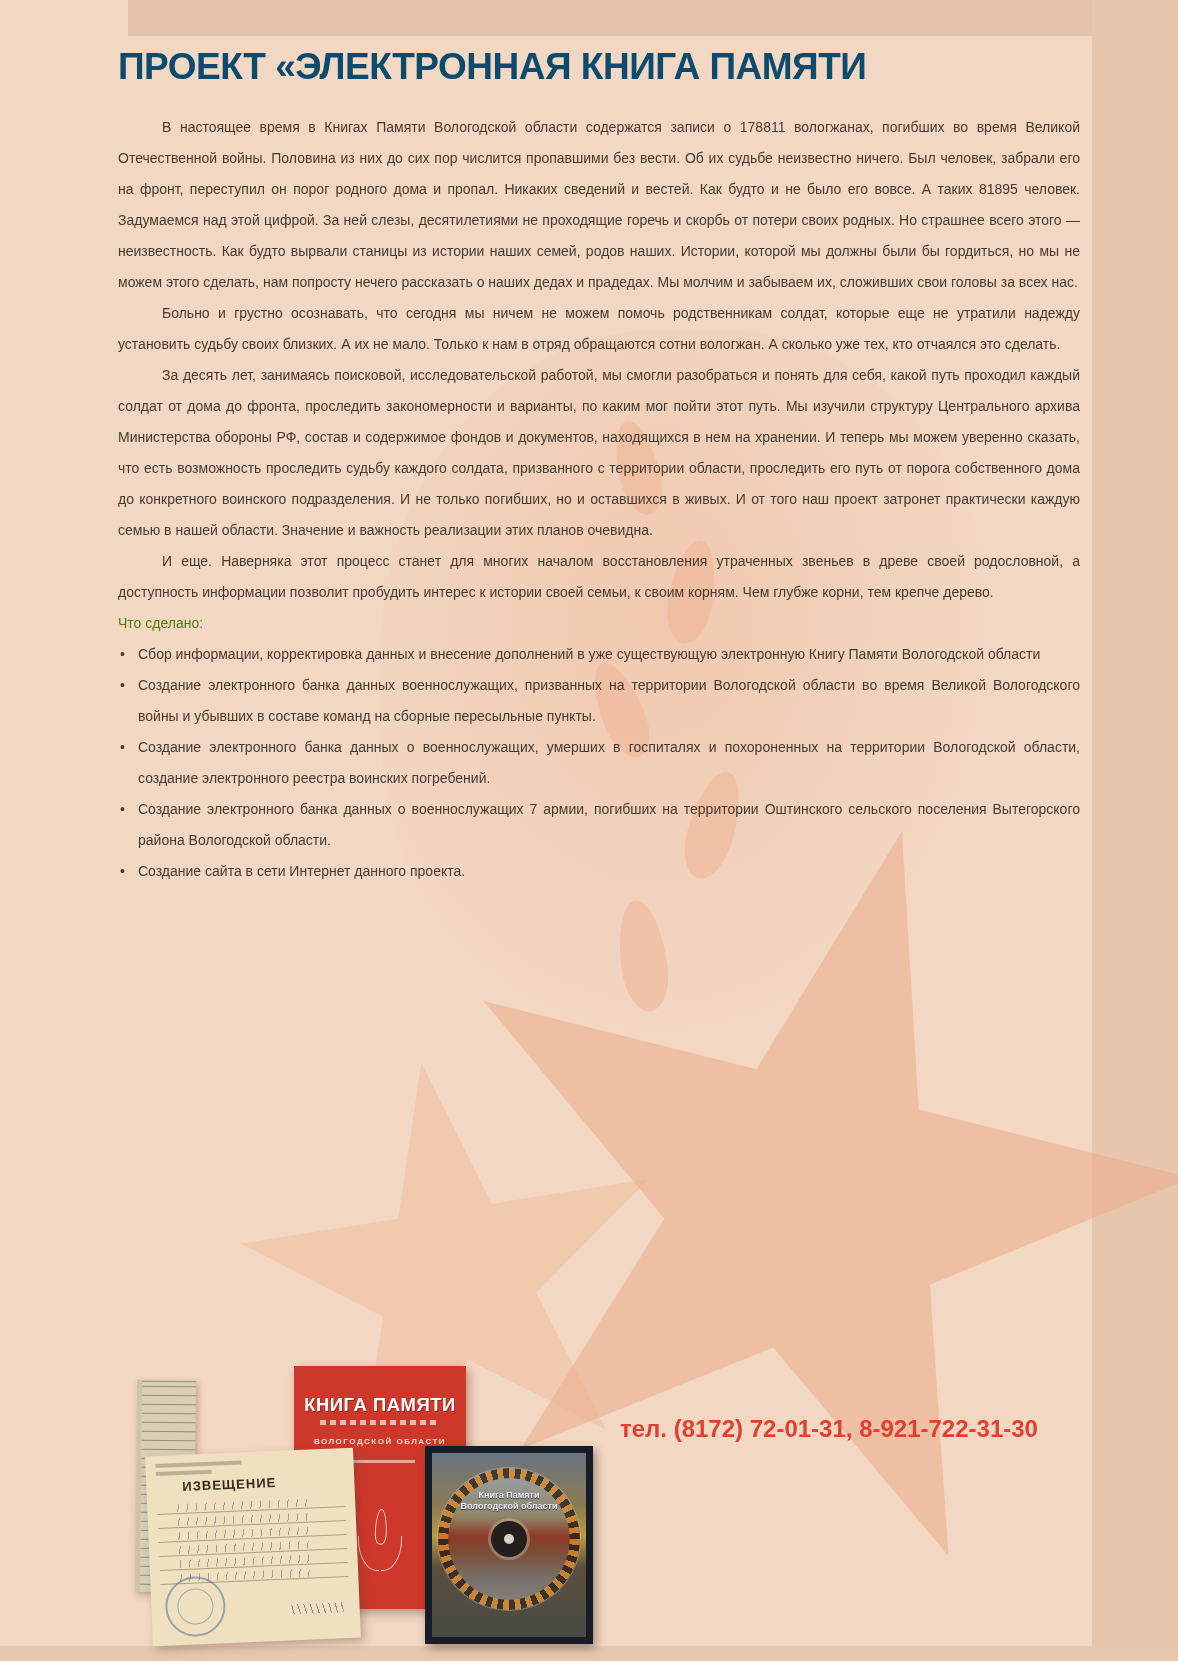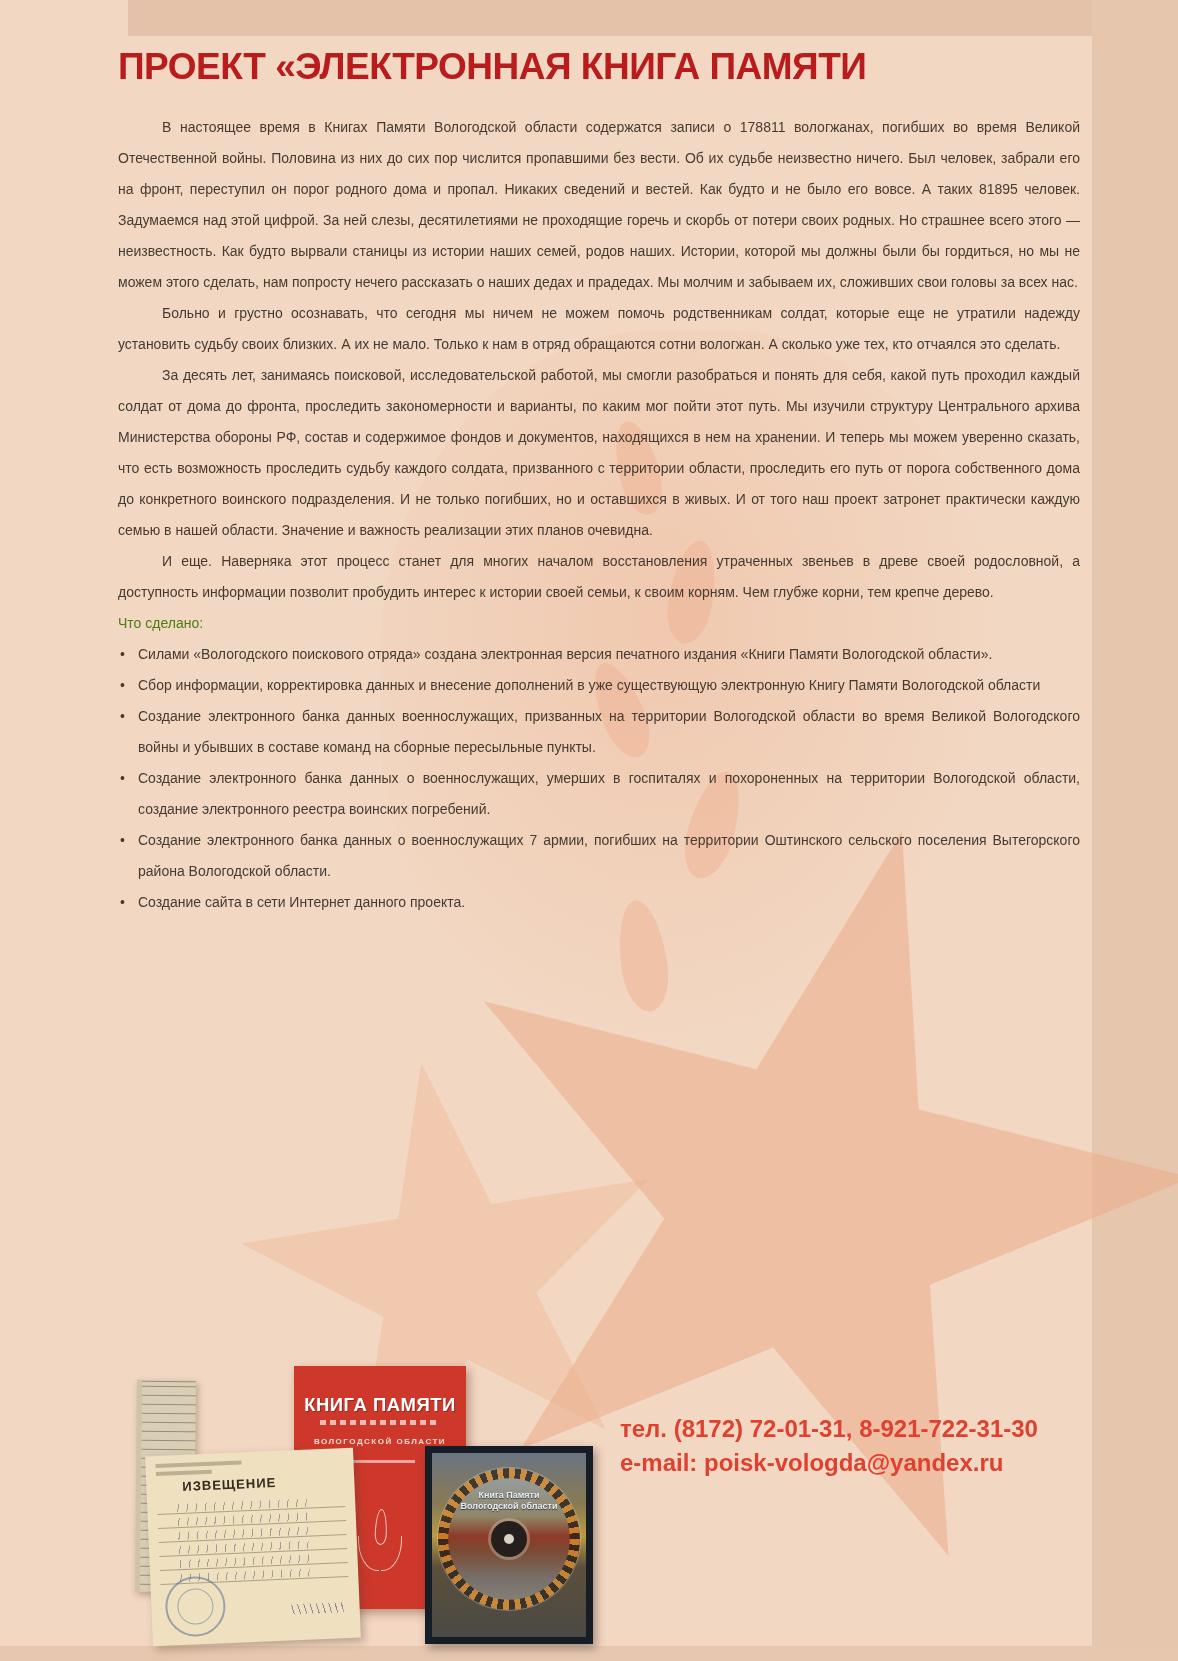--- a/index.html
+++ b/index.html
@@ -26,21 +26,21 @@
   }
   .leaf{position:absolute;background:rgba(238,181,149,.55);border-radius:50% 50% 50% 50%/60% 60% 40% 40%;}
   .wm-blob{
     left:380px;top:330px;width:620px;height:720px;border-radius:45%;
     background:radial-gradient(ellipse at 45% 40%,rgba(238,186,156,.5),rgba(238,186,156,0) 70%);
   }
   
   .content{position:absolute;left:118px;top:34px;width:962px;z-index:2;color:#453b31;}
   h1{
     margin:8px 0 20px 0;font-size:37px;line-height:1.34;font-weight:800;
-    color:#b91c1c;letter-spacing:-.5px;
+    color:#0c4a6e;letter-spacing:-.5px;
   }
   h1 span{display:block;}
   .body-text{font-size:14px;line-height:31px;text-align:justify;}
   .body-text p{margin:0;text-indent:44px;}
   .sec-head{font-weight:400;color:#4d7c0f;text-indent:0 !important;}
   ul.plan{list-style:none;margin:0;padding:0;}
   ul.plan li{position:relative;padding-left:20px;text-align:justify;}
   ul.plan li::before{content:"\2022";position:absolute;left:2px;top:0;}
   
   .collage{position:absolute;z-index:2;}
@@ -129,23 +129,20 @@
       <span>ПРОЕКТ «ЭЛЕКТРОННАЯ КНИГА ПАМЯТИ</span>
     </h1>
 
   <div class="body-text">
     <p>В настоящее время в Книгах Памяти Вологодской области содержатся записи о 178811 вологжанах, погибших во время Великой Отечественной войны. Половина из них до сих пор числится пропавшими без вести. Об их судьбе неизвестно ничего. Был человек, забрали его на фронт, переступил он порог родного дома и пропал. Никаких сведений и вестей. Как будто и не было его вовсе. А таких 81895 человек. Задумаемся над этой цифрой. За ней слезы, десятилетиями не проходящие горечь и скорбь от потери своих родных. Но страшнее всего этого — неизвестность. Как будто вырвали станицы из истории наших семей, родов наших. Истории, которой мы должны были бы гордиться, но мы не можем этого сделать, нам попросту нечего рассказать о наших дедах и прадедах. Мы молчим и забываем их, сложивших свои головы за всех нас.</p>
     <p>Больно и грустно осознавать, что сегодня мы ничем не можем помочь родственникам солдат, которые еще не утратили надежду установить судьбу своих близких. А их не мало. Только к нам в отряд обращаются сотни вологжан. А сколько уже тех, кто отчаялся это сделать.</p>
     <p>За десять лет, занимаясь поисковой, исследовательской работой, мы смогли разобраться и понять для себя, какой путь проходил каждый солдат от дома до фронта, проследить закономерности и варианты, по каким мог пойти этот путь. Мы изучили структуру Центрального архива Министерства обороны РФ, состав и содержимое фондов и документов, находящихся в нем на хранении. И теперь мы можем уверенно сказать, что есть возможность проследить судьбу каждого солдата, призванного с территории области, проследить его путь от порога собственного дома до конкретного воинского подразделения. И не только погибших, но и оставшихся в живых. И от того наш проект затронет практически каждую семью в нашей области. Значение и важность реализации этих планов очевидна.</p>
     <p>И еще. Наверняка этот процесс станет для многих началом восстановления утраченных звеньев в древе своей родословной, а доступность информации позволит пробудить интерес к истории своей семьи, к своим корням. Чем глубже корни, тем крепче дерево.</p>
 
     <p class="sec-head">Что сделано:</p>
-    <ul class="plan">
-      <li>Силами «Вологодского поискового отряда» создана электронная версия печатного издания «Книги Памяти Вологодской области».</li>
-    </ul>
 
     <ul class="plan">
       <li>Сбор информации, корректировка данных и внесение дополнений в уже существующую электронную Книгу Памяти Вологодской области</li>
       <li>Создание электронного банка данных военнослужащих, призванных на территории Вологодской области во время Великой Вологодского войны и убывших в составе команд на сборные пересыльные пункты.</li>
       <li>Создание электронного банка данных о военнослужащих, умерших в госпиталях и похороненных на территории Вологодской области, создание электронного реестра воинских погребений.</li>
       <li>Создание электронного банка данных о военнослужащих 7 армии, погибших на территории Оштинского сельского поселения Вытегорского района Вологодской области.</li>
       <li>Создание сайта в сети Интернет данного проекта.</li>
     </ul>
   </div>
 </div>
@@ -182,14 +179,13 @@
   <div class="photo"></div>
   <div class="disc">
     <div class="ribbon"></div>
     <div class="dlabel"><span>Книга Памяти</span><br><span>Вологодской области</span></div>
     <div class="hub"></div>
   </div>
 </div>
 
 <div class="contact">
   <div>тел. (8172) 72-01-31, 8-921-722-31-30</div>
-  <div>e-mail: poisk-vologda@yandex.ru</div>
 </div>
 
 </body></html>

